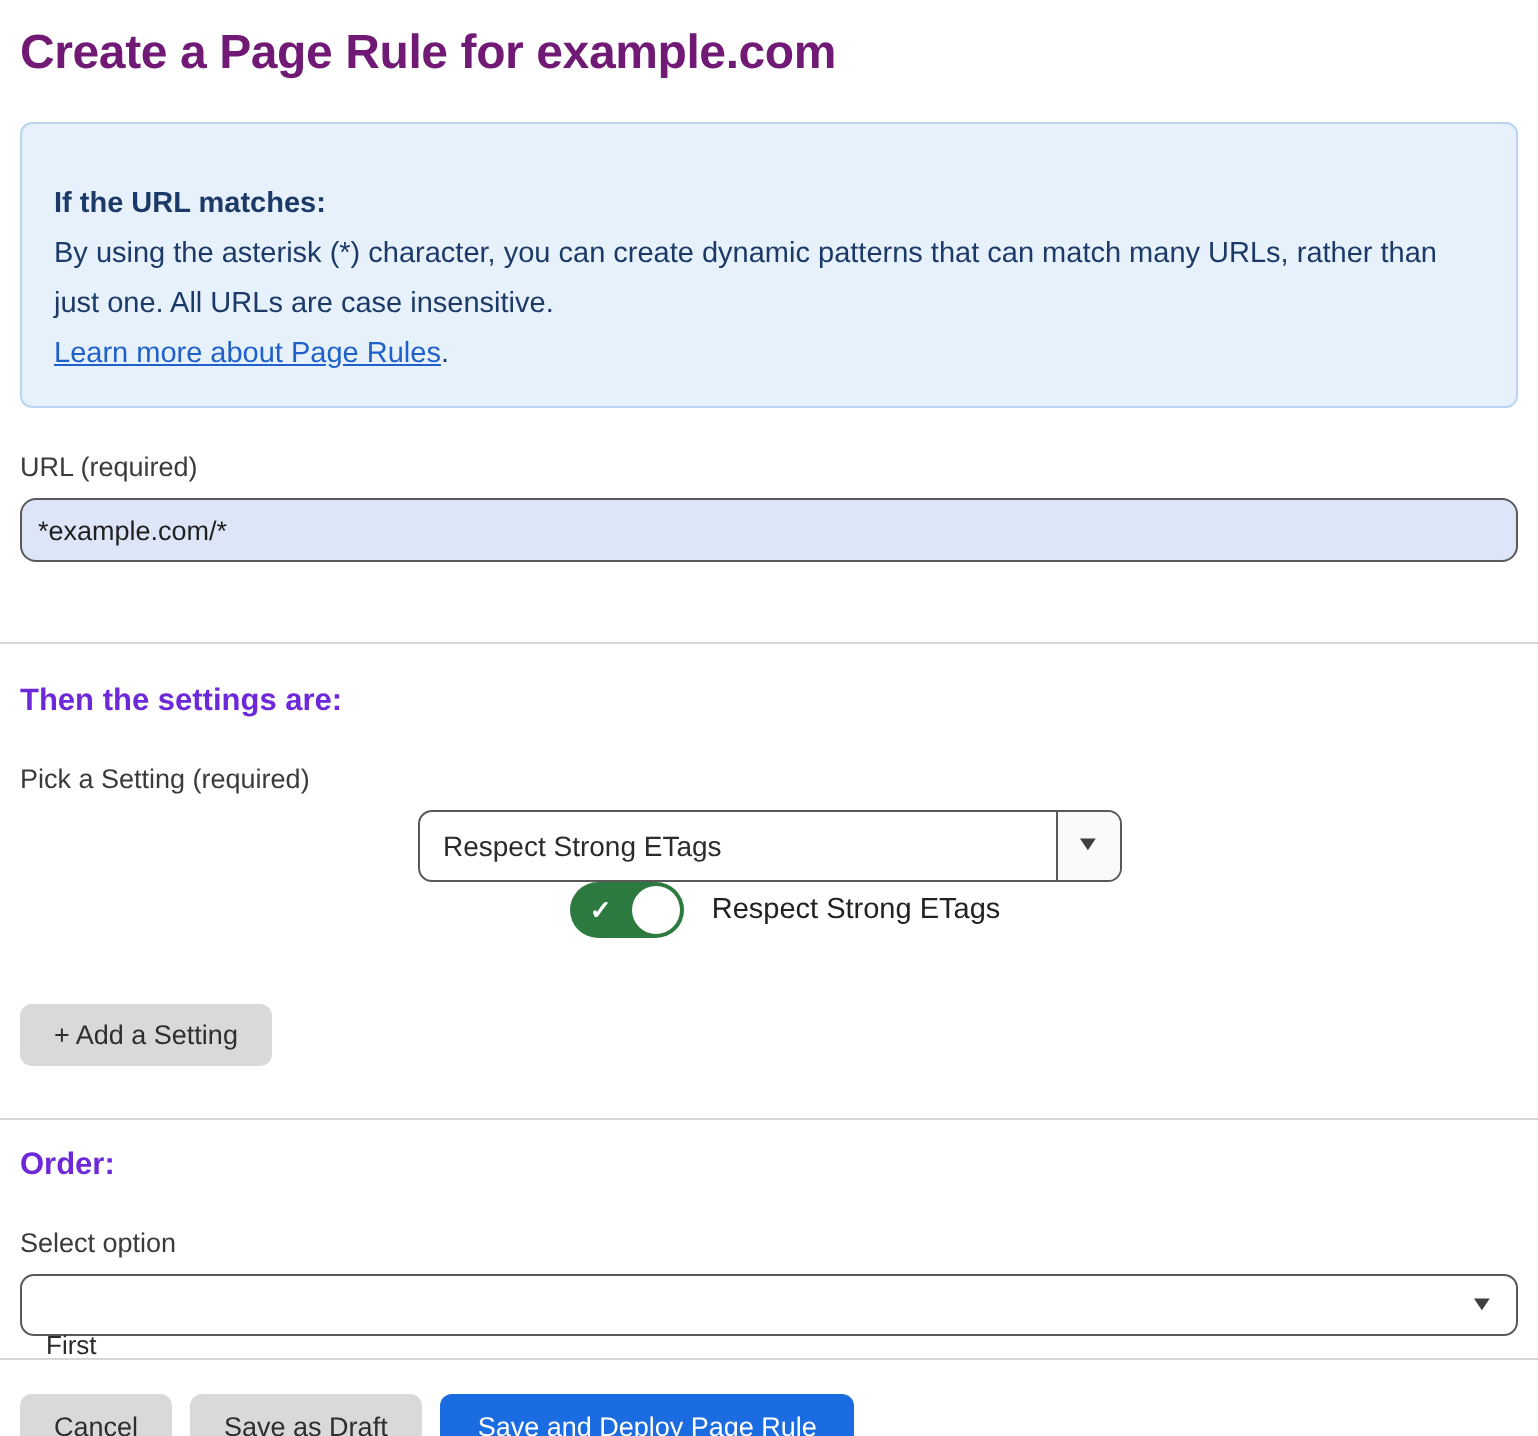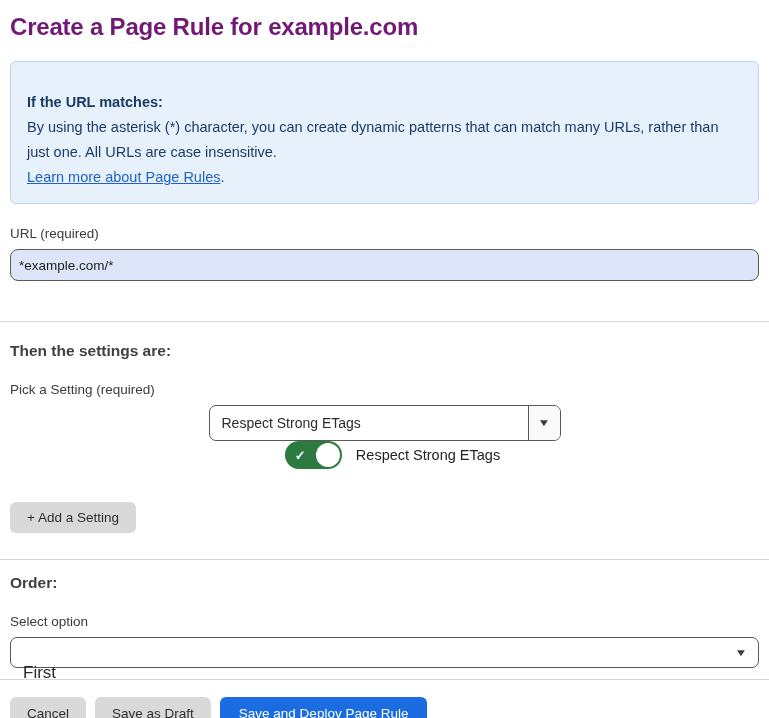--- a/index.html
+++ b/index.html
@@ -69,21 +69,21 @@
     margin-right: -10px;
     margin-bottom: 0;
   }
   .divider-1 { margin-top: 40px; }
   .divider-2 { margin-top: 26px; }
   .divider-3 { margin-top: 11px; }
 
   h2.section-heading {
     font-size: 15.5px;
     font-weight: 700;
-    color: #404040;
+    color: #6d28d9;
     margin: 20px 0 0 0;
   }
   h2.order-heading { margin-top: 14px; }
 
   .settings-row {
     display: flex;
     align-items: center;
     flex-direction: column;
   }
   .select {
@@ -188,21 +188,21 @@
     height: 31px;
   }
 
   .order-select {
     width: 100%;
     height: 31px;
     align-items: center;
     justify-content: space-between;
     padding: 0 12px;
   }
-  .order-select .select-value { padding: 0; font-size: 17px; margin-top: 40px; }
+  .order-select .select-value { padding: 0; font-size: 13px; margin-top: 40px; }
 
   .help-text {
     font-size: 13.5px;
     color: #3a3a3a;
     line-height: 22px;
     margin: 6px 0 0 0;
   }
 
   .actions {
     display: flex;

